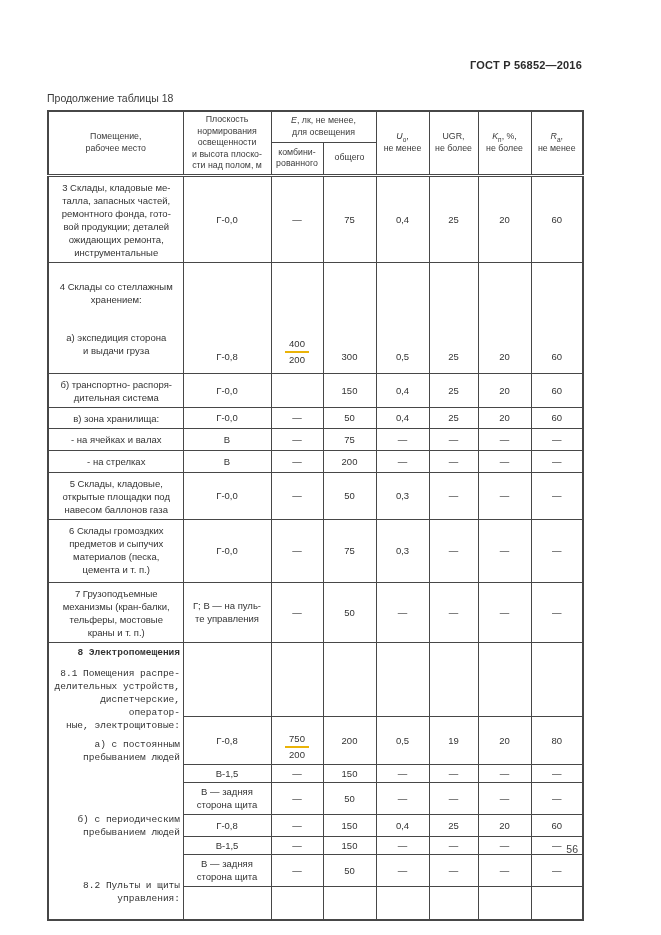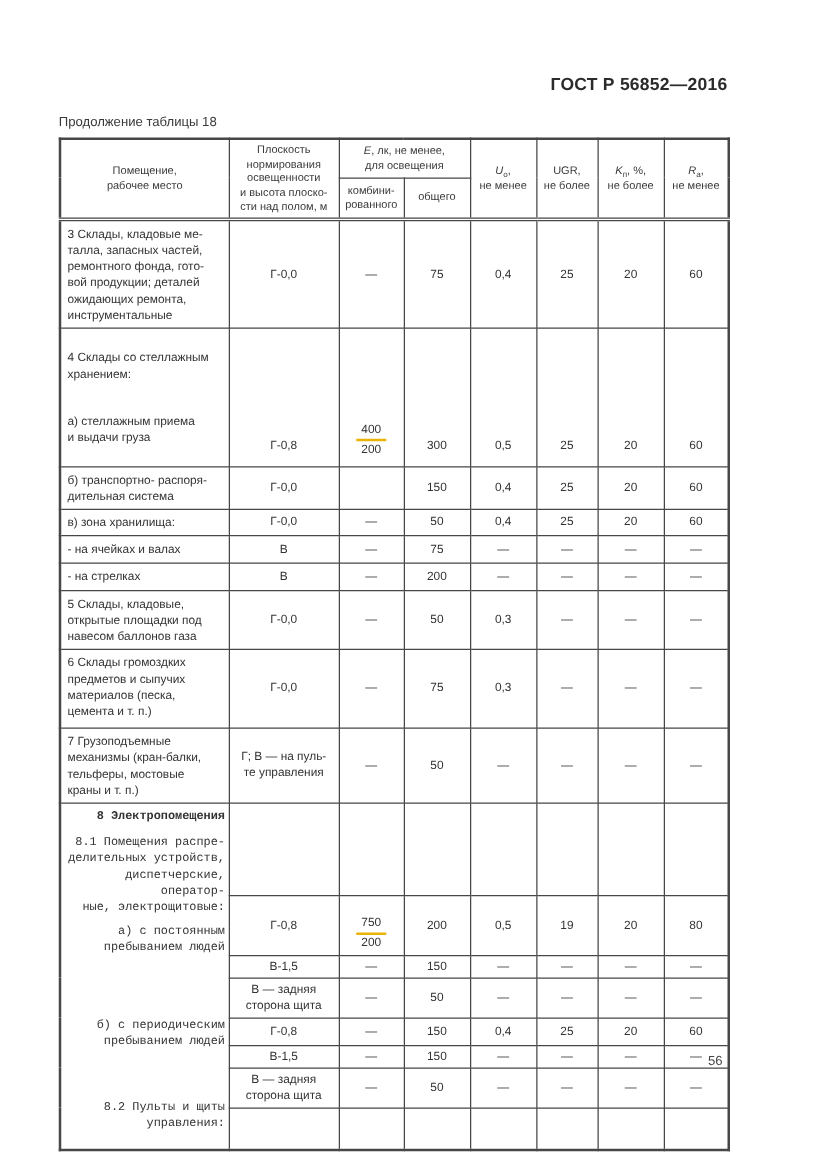--- a/index.html
+++ b/index.html
@@ -6,21 +6,21 @@
   body {
     width: 661px; height: 935px;
     background: #ffffff;
     font-family: "Liberation Sans", sans-serif;
     color: #333;
     position: relative;
     overflow: hidden;
   }
   .doc-header {
     position: absolute; top: 59px; left: 47px; width: 535px;
-    text-align: right; font-weight: bold; font-size: 14px;
+    text-align: right; font-weight: bold; font-size: 11px;
     color: #2b2b2b; letter-spacing: 0.2px;
   }
   .caption {
     position: absolute; top: 92px; left: 47px;
     font-size: 10.5px; color: #3a3a3a;
   }
   table.gost {
     position: absolute; top: 110px; left: 47px; width: 535px;
     border-collapse: collapse; table-layout: fixed;
     font-size: 9.5px; color: #333;
@@ -29,21 +29,21 @@
   td, th {
     border: 1px solid #474747;
     padding: 2px 2px; text-align: center; vertical-align: middle;
     font-weight: normal; white-space: pre-line; line-height: 13px;
     overflow: hidden;
   }
   thead th { font-size: 8.8px; line-height: 11.5px; padding: 2px 1px; color: #3a3a3a; text-align: center; }
   thead th.hb { border-bottom: 3px double #474747; }
   thead i { font-style: italic; }
   thead sub { font-size: 6.5px; vertical-align: sub; line-height: 0; }
-  td.name { text-align: left; vertical-align: top; padding: 4px 4px 3px 5px; }
+  td.name { text-align: center; vertical-align: top; padding: 4px 4px 3px 5px; }
   .bold { font-weight: bold; }
   .p2 { margin-top: 12px; }
   td.low { vertical-align: bottom; padding-bottom: 10px; }
   td.lowf { vertical-align: bottom; padding-bottom: 6px; }
   .frac { display: inline-flex; flex-direction: column; align-items: center; line-height: 12.5px; }
   .frac .num { border-bottom: 2px solid #eab308; padding: 0 4px 1px; }
   .frac .den { padding-top: 1px; }
   td.s8name { position: relative; padding: 0; vertical-align: top; text-align: right; font-family: Liberation Mono, monospace; }
   .s8block { position: absolute; left: 5px; width: 126px; white-space: pre-line; line-height: 13px; }
   .page-number {
@@ -110,21 +110,21 @@
       <td>75</td>
       <td>0,4</td>
       <td>25</td>
       <td>20</td>
       <td>60</td>
     </tr>
     <tr class="h73">
       <td class="name">
         <div>4 Склады со стеллажным
 хранением:</div>
-        <div class="p2">а) стеллажным приема
+        <div class="p2">а) экспедиция сторона
 и выдачи груза</div>
       </td>
       <td class="low">Г-0,8</td>
       <td class="lowf">
         <span class="frac"><span class="num">400</span><span class="den">200</span></span>
       </td>
       <td class="low">300</td>
       <td class="low">0,5</td>
       <td class="low">25</td>
       <td class="low">20</td>

